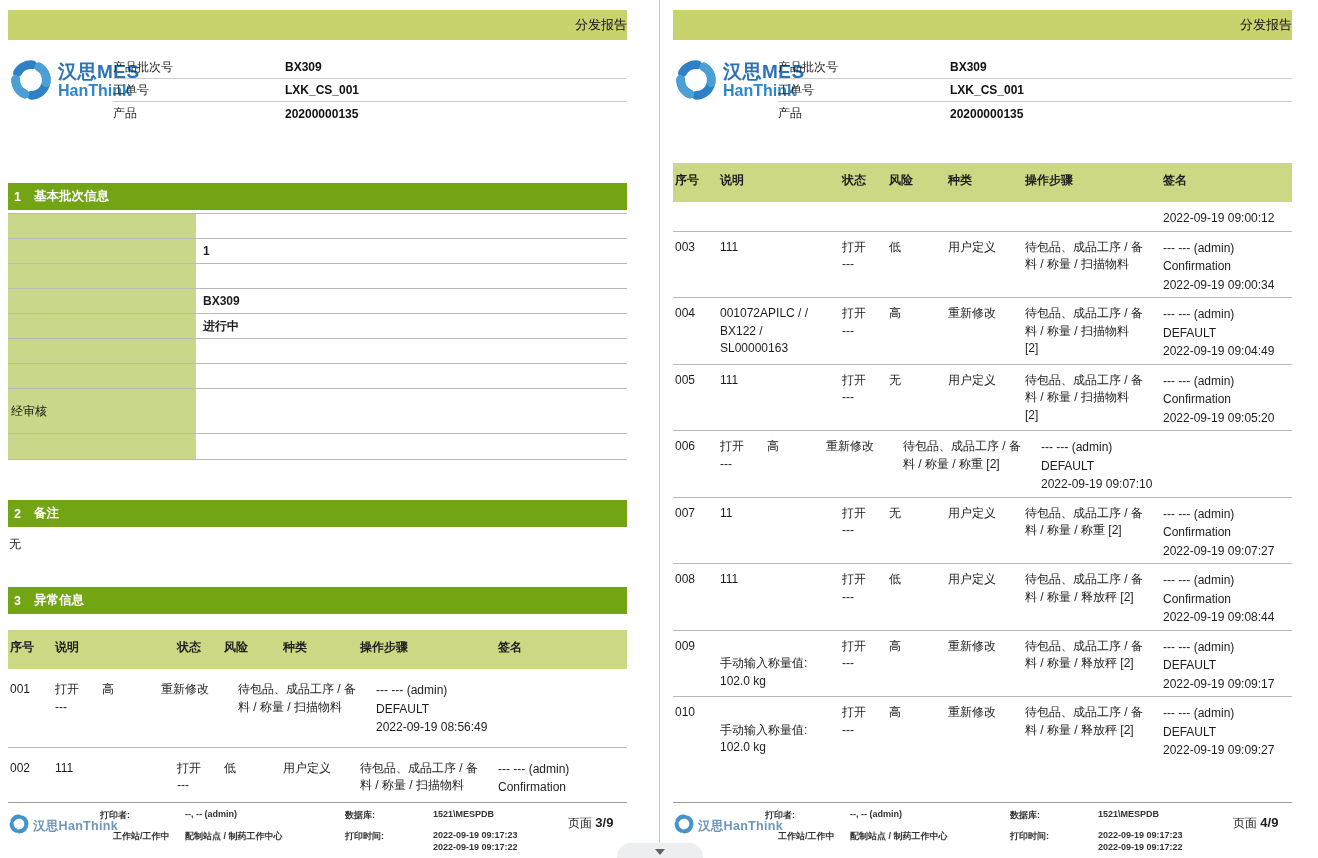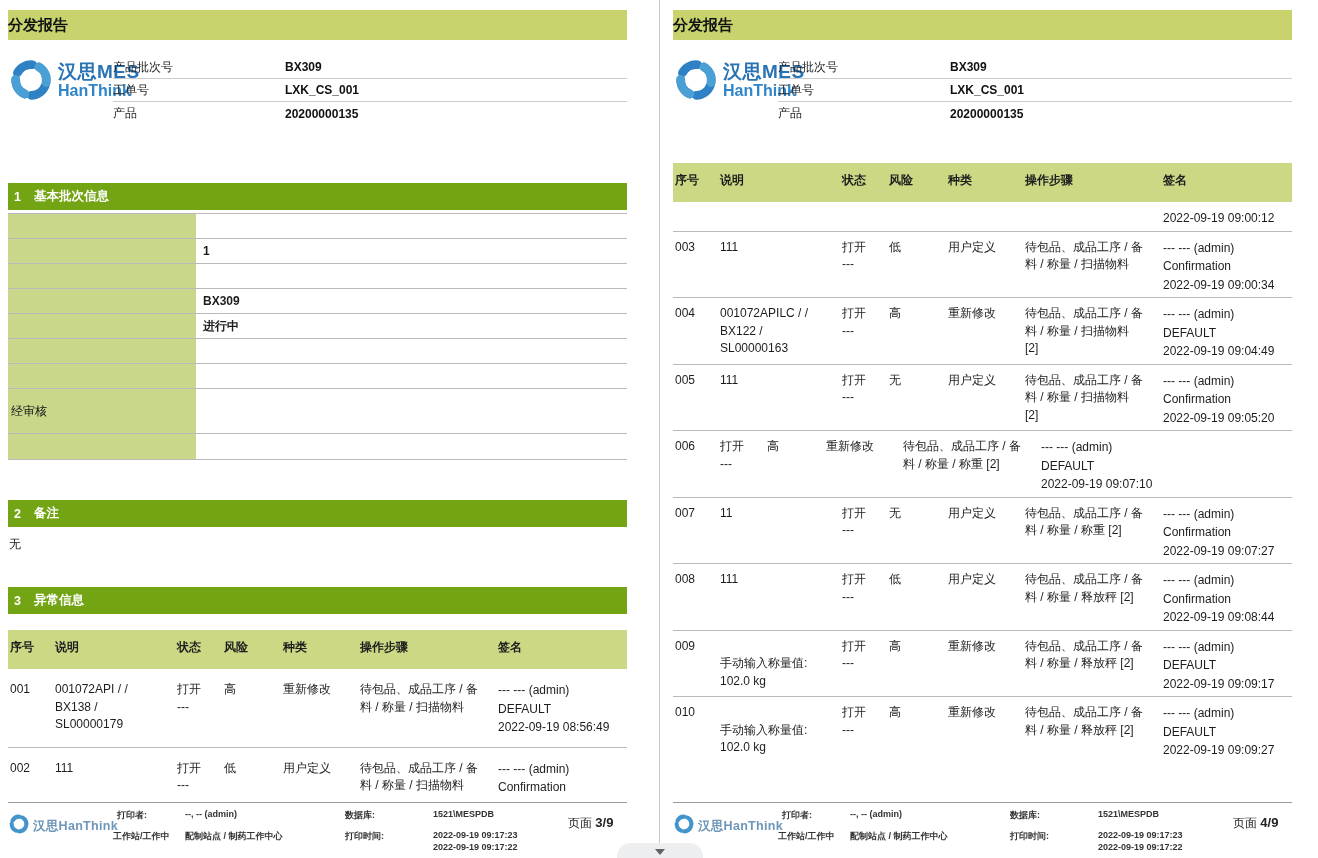--- a/index.html
+++ b/index.html
@@ -14,21 +14,21 @@
   html,body{width:1318px;height:858px;overflow:hidden;background:#fff;
     font-family:"Liberation Sans","DejaVu Sans",sans-serif;color:#222}
   .page{position:absolute;top:0;height:858px;width:659px;background:#fff}
   #pageL{left:0}
   #pageR{left:660px}
   .content{position:absolute;top:0;width:619px;height:858px}
   #pageL .content{left:8px}
   #pageR .content{left:13px}
 
   .titlebar{position:absolute;top:10px;left:0;width:100%;height:30px;background:var(--greenL);
-    display:flex;align-items:center;justify-content:flex-start;font-weight:bold;font-size:15px;color:#111}
+    display:flex;align-items:center;justify-content:flex-end;font-weight:normal;font-size:13px;color:#111}
 
   .brand{position:absolute;top:57px;left:0;display:flex;align-items:center;gap:4px}
   .brand svg{display:block}
   .brand-l1{font-size:19px;font-weight:bold;color:#2973b5;line-height:21px;letter-spacing:.5px}
   .brand-l2{font-size:16px;font-weight:bold;color:#2e85c8;line-height:17px}
 
   .hfields{position:absolute;top:56px;left:105px;width:514px}
   .hfield{height:23px;display:flex;align-items:center;font-size:12px}
   .hfield.u{border-bottom:1px solid #ccc}
   .hf-label{width:172px;color:#222}
@@ -66,21 +66,21 @@
   .c-kind{width:77px}
   .c-steps{width:138px;padding-right:20px}
   .c-sig{flex:1}
   .c-sig .ln{line-height:18.5px}
   .ln{min-height:17.5px}
 
   .footer{position:absolute;top:802px;left:0;width:100%;height:56px;border-top:1px solid #9a9a9a}
   .footer .ftxt{position:absolute;font-size:9px;font-weight:bold;color:#333;white-space:nowrap}
   .f-logo{position:absolute;left:0;top:10px;display:flex;align-items:center;gap:3px}
   .f-brand{font-size:12.5px;font-weight:bold;color:#6d96b8;letter-spacing:.3px}
-  .f-prt-label{left:109px;top:6px}   .f-prt-value{left:177px;top:6px}
+  .f-prt-label{left:92px;top:6px}   .f-prt-value{left:177px;top:6px}
   .f-sta-label{left:105px;top:27px}  .f-sta-value{left:177px;top:27px}
   .f-db-label{left:337px;top:6px}    .f-db-value{left:425px;top:6px}
   .f-time-label{left:337px;top:27px} .f-time-v1{left:425px;top:27px} .f-time-v2{left:425px;top:39px}
   .f-page{position:absolute;left:560px;top:12px;font-size:12px;color:#222;white-space:nowrap}
   .f-page b{font-size:13px}
 
   #divider{position:absolute;left:659px;top:0;width:1px;height:843px;background:#c8c8c8}
   #scrollTab{position:absolute;left:617px;top:843px;width:86px;height:15px;background:#eceef0;
     border-radius:14px 14px 0 0;display:flex;align-items:center;justify-content:center;cursor:pointer}
   #scrollTab .tri{width:0;height:0;border-left:5px solid transparent;border-right:5px solid transparent;
@@ -183,25 +183,20 @@
         <div class="cell c-desc">说明</div>
         <div class="cell c-status">状态</div>
         <div class="cell c-risk">风险</div>
         <div class="cell c-kind">种类</div>
         <div class="cell c-steps">操作步骤</div>
         <div class="cell c-sig">签名</div>
       </div>
       <div>
           <div class="erow">
             <div class="cell c-seq">001</div>
-            <div class="cell c-desc">
-              <div class="ln">001072API / /</div>
-              <div class="ln">BX138 /</div>
-              <div class="ln">SL00000179</div>
-            </div>
             <div class="cell c-status">
               <div class="ln">打开</div>
               <div class="ln">---</div>
             </div>
             <div class="cell c-risk">高</div>
             <div class="cell c-kind">重新修改</div>
             <div class="cell c-steps">待包品、成品工序 / 备料 / 称量 / 扫描物料</div>
             <div class="cell c-sig">
               <div class="ln">--- --- (admin)</div>
               <div class="ln">DEFAULT</div>

